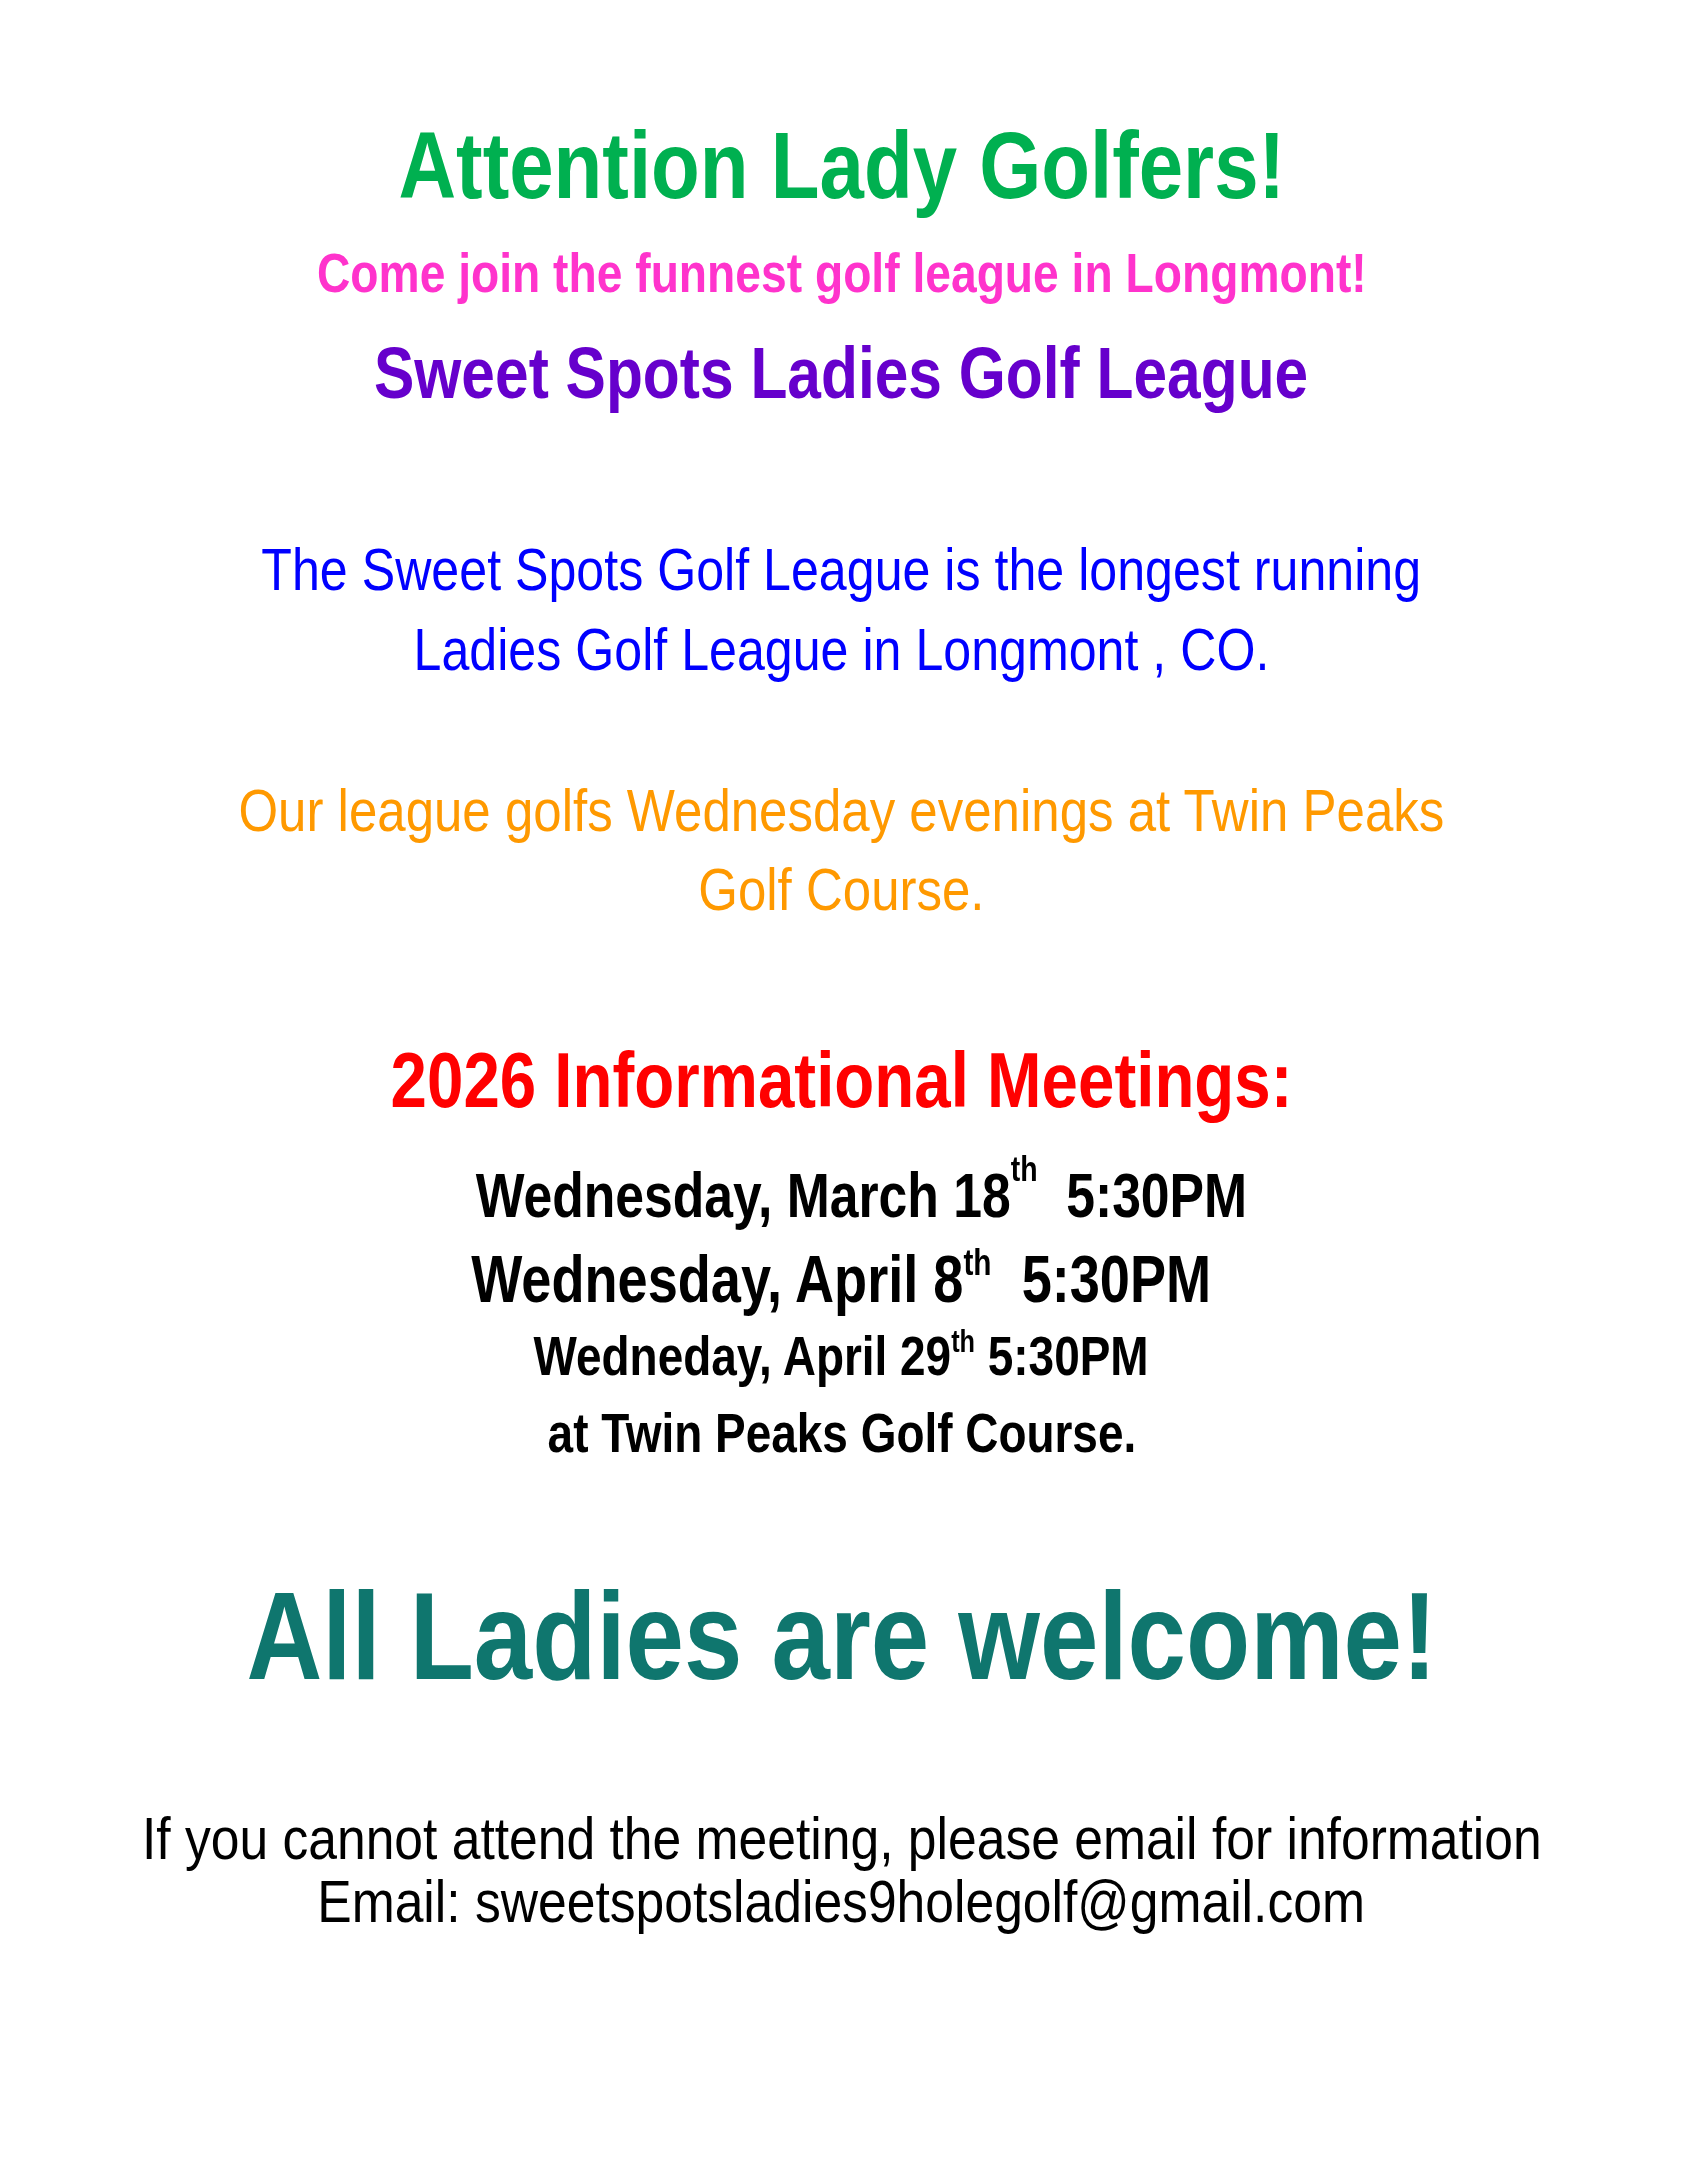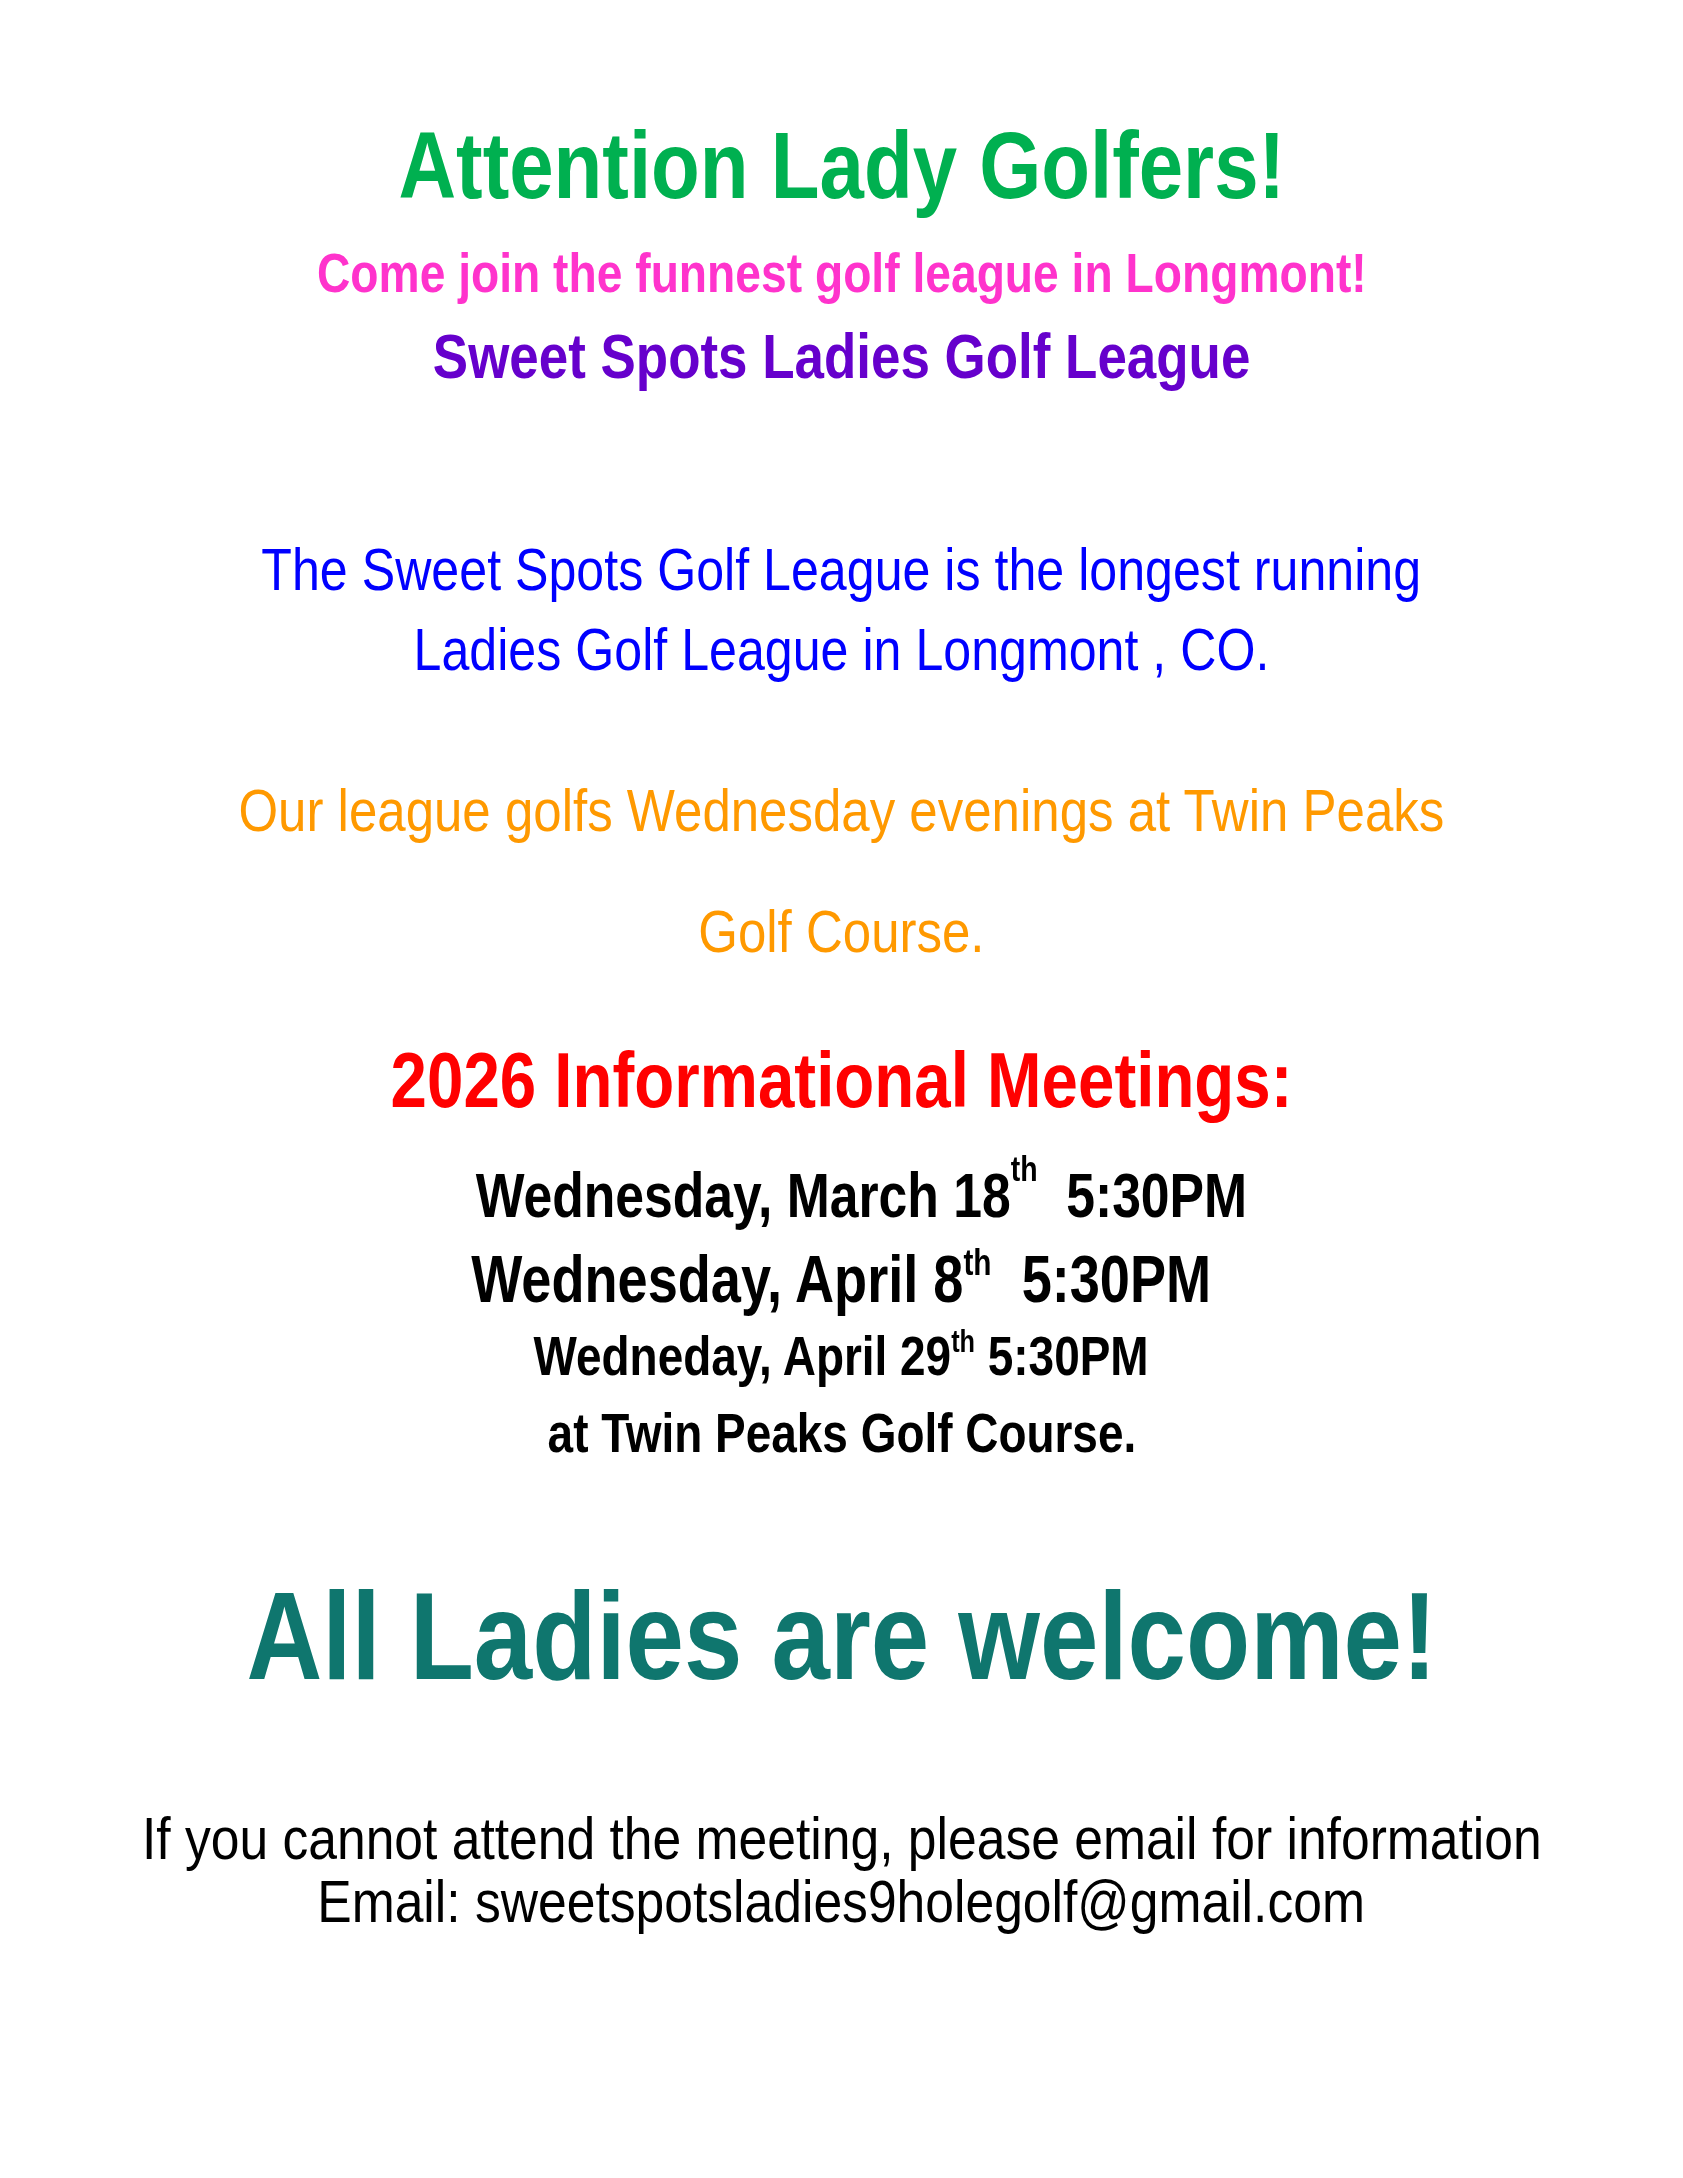--- a/index.html
+++ b/index.html
@@ -17,35 +17,35 @@
 <div>
 
   <div class="line b" style="top:111px; font-size:95px; color:#00B050;">
     <span class="inner" style="transform:scaleX(0.84);">Attention Lady Golfers!</span>
   </div>
 
   <div class="line b" style="top:241px; font-size:55px; color:#FF33CC;">
     <span class="inner" style="transform:scaleX(0.84);">Come join the funnest golf league in Longmont!</span>
   </div>
 
-  <div class="line b" style="top:320px; font-size:63px; color:#6600CC;">
+  <div class="line b" style="top:332px; font-size:72px; color:#6600CC;">
     <span class="inner" style="transform:scaleX(0.84);">Sweet Spots Ladies Golf League</span>
   </div>
 
   <div class="line" style="top:536px; font-size:59px; color:#0000FF;">
     <span class="inner" style="transform:scaleX(0.85);">The Sweet Spots Golf League is the longest running</span>
   </div>
   <div class="line" style="top:616px; font-size:59px; color:#0000FF;">
     <span class="inner" style="transform:scaleX(0.85);">Ladies Golf League in Longmont , CO.</span>
   </div>
 
   <div class="line" style="top:776px; font-size:60px; color:#FF9900;">
     <span class="inner" style="transform:scaleX(0.85);">Our league golfs Wednesday evenings at Twin Peaks</span>
   </div>
-  <div class="line" style="top:897px; font-size:60px; color:#FF9900;">
+  <div class="line" style="top:855px; font-size:60px; color:#FF9900;">
     <span class="inner" style="transform:scaleX(0.85);">Golf Course.</span>
   </div>
 
   <div class="line b" style="top:1036px; font-size:77px; color:#FF0000;">
     <span class="inner" style="transform:scaleX(0.85);">2026 Informational Meetings:</span>
   </div>
 
   <div class="line b" style="top:1159px; font-size:63px; color:#000000;margin-left:20px;">
     <span class="inner" style="transform:scaleX(0.82);">
       <span>Wednesday, March 18</span><sup class="ord high">th</sup><span style="white-space:pre;">  </span><span>5:30PM</span>

